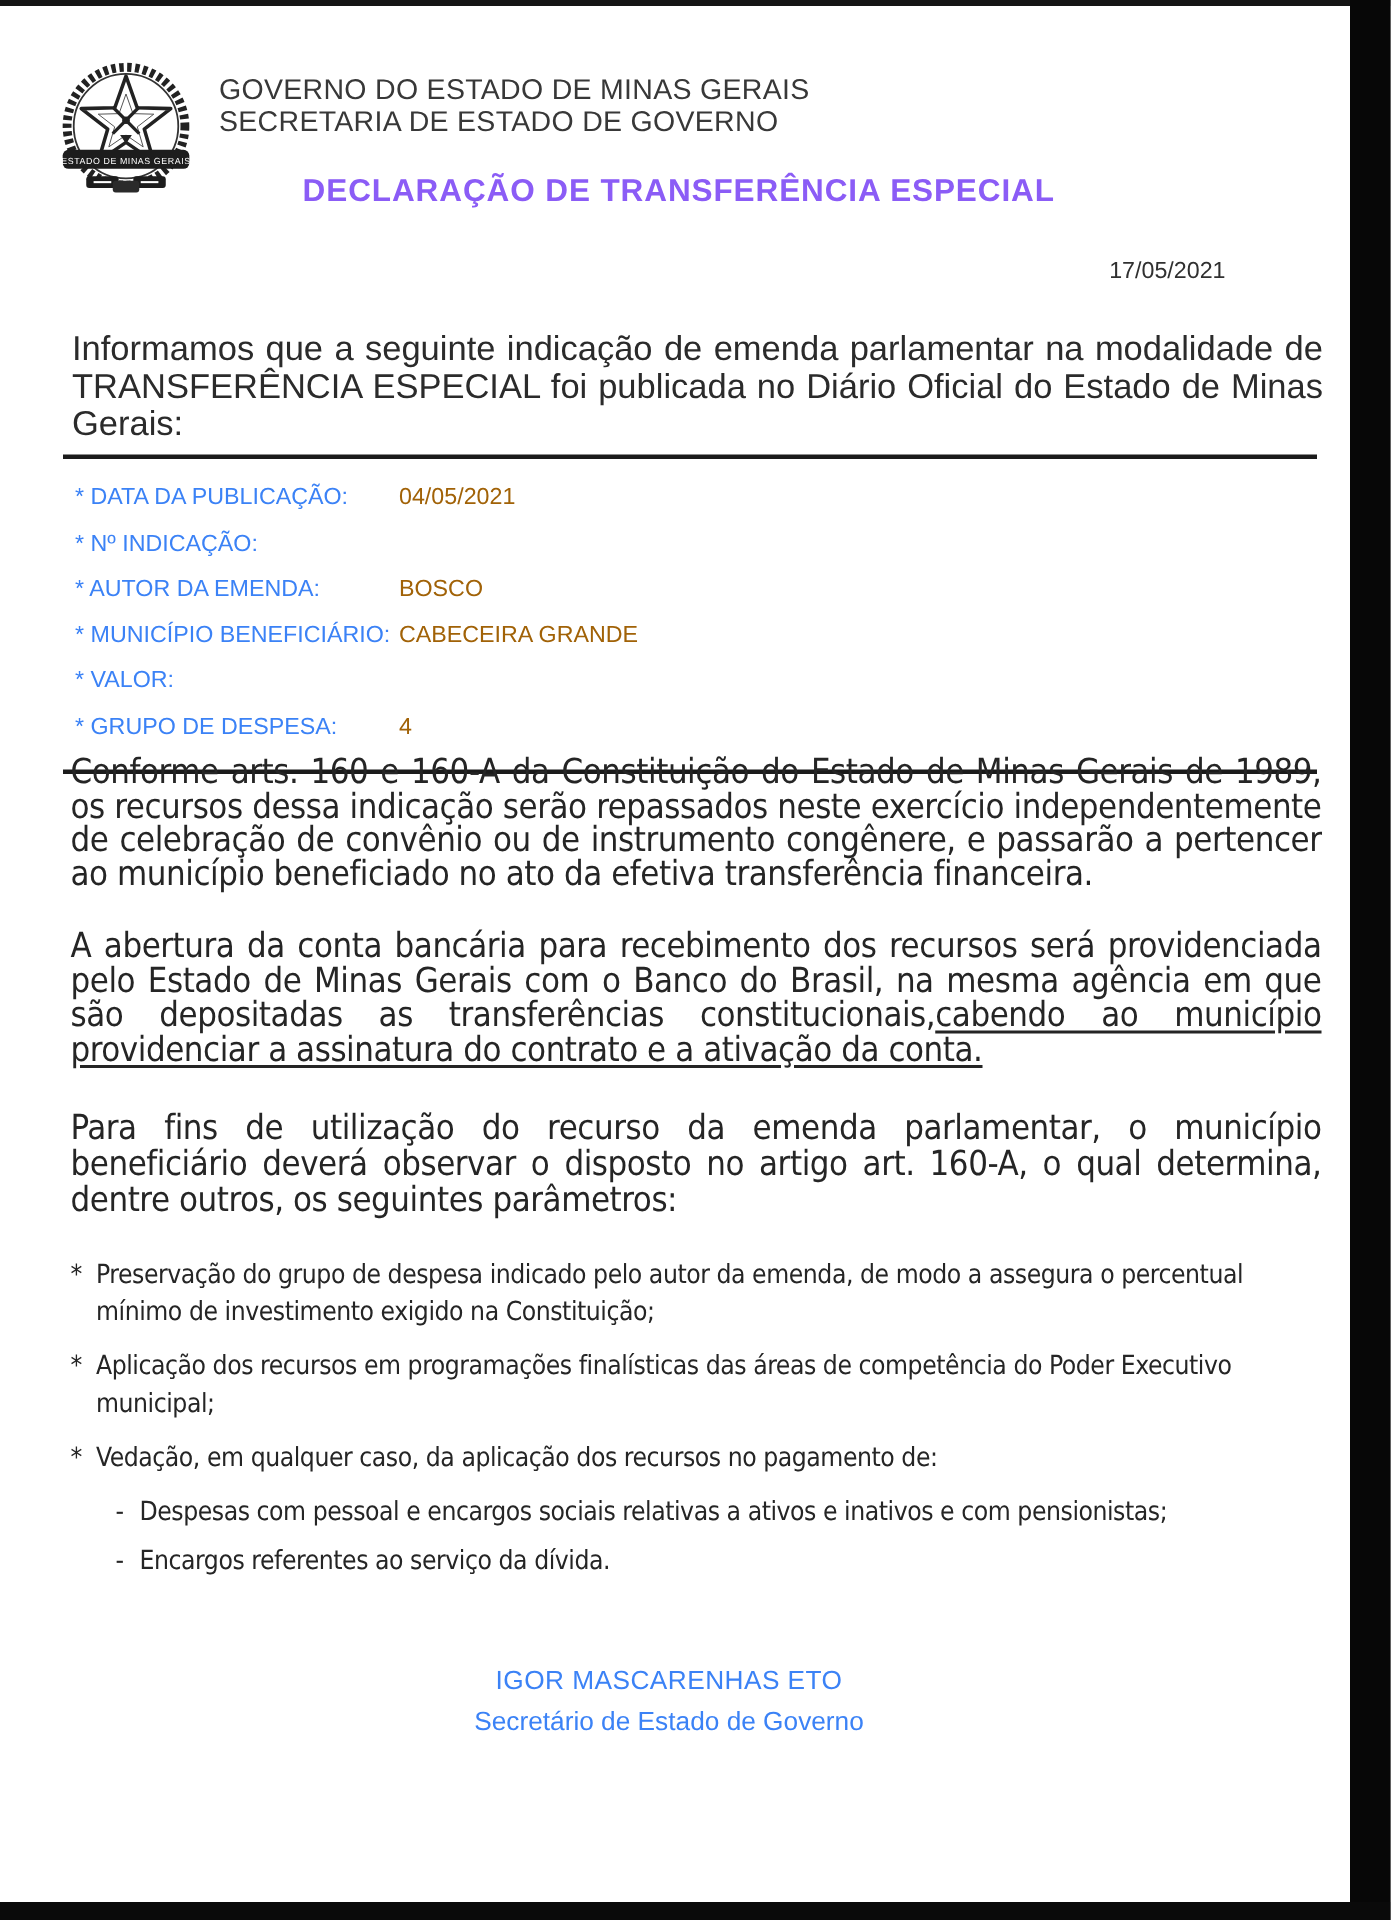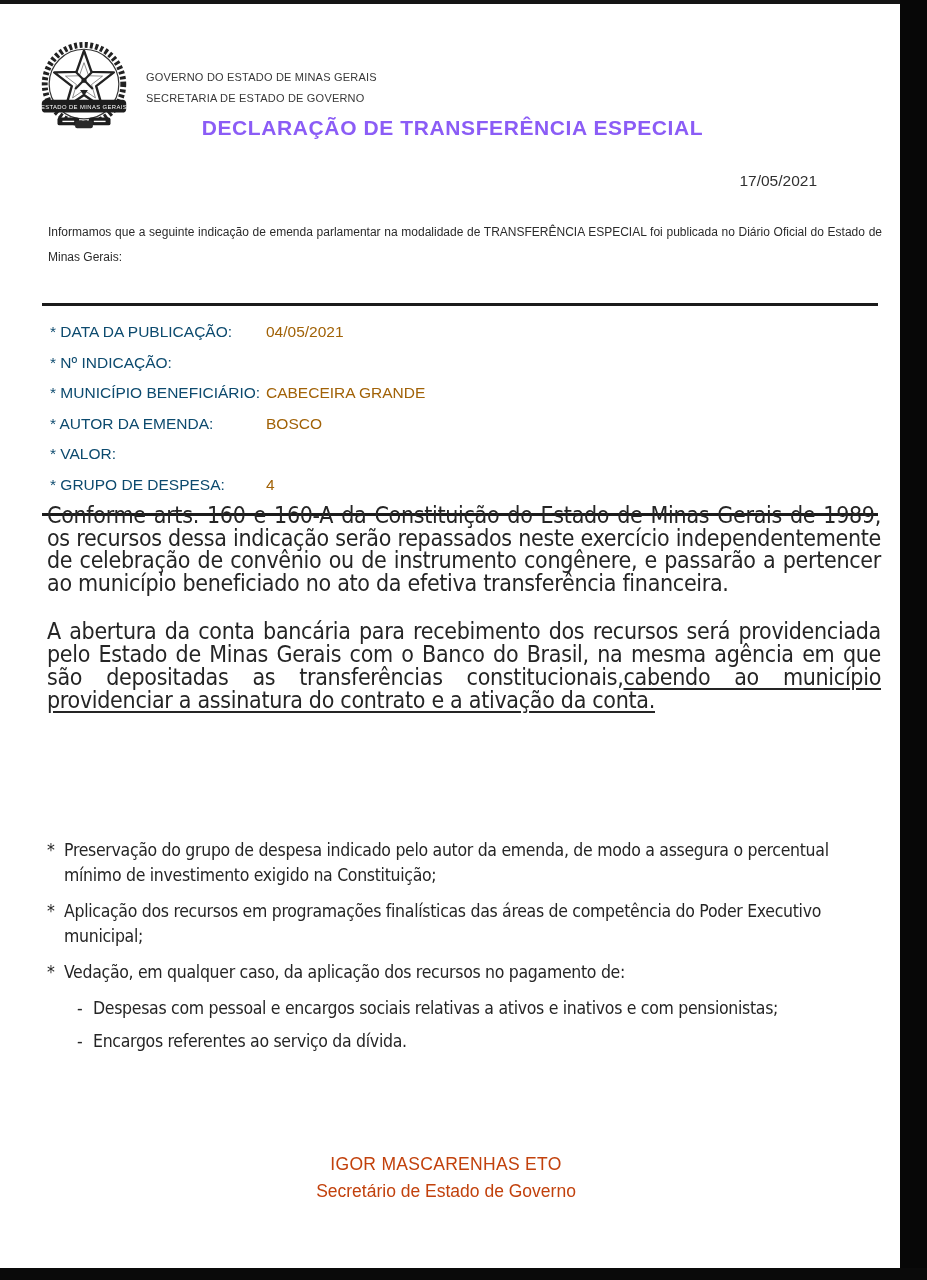--- a/index.html
+++ b/index.html
@@ -11,59 +11,59 @@
     font-family:"Liberation Sans", sans-serif;
     color:#2e2e2e;
   }
   
   .band-top{position:absolute;top:0;left:0;width:927px;height:4px;background:#151515;z-index:5;}
   .band-right{position:absolute;top:0;right:0;width:27px;height:1280px;background:#070707;z-index:5;}
   .band-bottom{position:absolute;bottom:0;left:0;width:927px;height:12px;background:#0a0a0a;z-index:5;}
 
   .logo{position:absolute;left:30px;top:38px;width:108px;height:104px;}
 
-  .org-block{position:absolute;left:146px;top:67px;font-size:11px;line-height:21px;letter-spacing:.2px;color:#383838;}
+  .org-block{position:absolute;left:146px;top:50px;font-size:19px;line-height:21px;letter-spacing:.2px;color:#383838;}
 
   .doc-title{
     position:absolute;left:0;top:116px;width:905px;
     text-align:center;font-size:21px;letter-spacing:.6px;
     color:#8b5cf6;font-weight:700;
   }
 
   .doc-date{position:absolute;top:172px;left:0;width:792px;text-align:right;font-size:15.5px;color:#303030;padding-left:25px;}
 
   .intro{
     position:absolute;left:48px;top:220px;width:834px;
-    font-size:12px;line-height:25px;text-align:justify;color:#2b2b2b;
+    font-size:23px;line-height:25px;text-align:justify;color:#2b2b2b;
   }
 
   .fieldbox{
     position:absolute;left:42px;top:303px;width:836px;
     border-top:3px solid #1b1b1b;border-bottom:3px solid #1b1b1b;
     padding:11px 0 13px 8px;box-sizing:border-box;
   }
   .frow{display:grid;grid-template-columns:216px 1fr;align-items:center;height:30.5px;}
-  .flabel{font-size:15.5px;color:#0c4a6e;}
+  .flabel{font-size:15.5px;color:#3b82f6;}
   .fvalue{font-size:15.5px;color:#a16207;}
 
   .cond{font-family:"DejaVu Sans", sans-serif;font-stretch:condensed;letter-spacing:-0.3px;}
 
   .para{position:absolute;left:47px;width:834px;text-align:justify;font-size:23px;color:#252525;}
   .p1{top:504px;line-height:22.5px;}
   .p2{top:620px;line-height:23px;}
   .p3{top:740px;line-height:24px;}
   .uline{text-decoration:underline;text-underline-offset:3px;}
 
   .bullets{position:absolute;left:47px;top:838px;width:822px;font-size:17.5px;color:#252525;}
   .bullet{display:flex;gap:9px;line-height:25px;margin-bottom:11px;}
   .bullet .marker{flex:0 0 auto;width:8px;}
   .bullet.sub{margin-left:30px;margin-bottom:8px;}
   .bullet.sub .marker{width:7px;}
 
-  .signature{position:absolute;left:0;top:1150px;width:892px;text-align:center;color:#c2410c;}
+  .signature{position:absolute;left:0;top:1106px;width:892px;text-align:center;color:#3b82f6;}
   .sig-name{font-size:17.5px;line-height:28px;letter-spacing:.3px;}
   .sig-role{font-size:17.5px;line-height:26px;}
 </style>
 </head>
 <body>
 
 <div class="canvas">
 
   <div class="band-top"></div>
   <div class="band-right"></div>
@@ -107,40 +107,41 @@
 
   <div class="fieldbox">
     <div class="frow">
       <span class="flabel">* DATA DA PUBLICAÇÃO:</span>
       <span class="fvalue">04/05/2021</span>
     </div>
     <div class="frow">
       <span class="flabel">* Nº INDICAÇÃO:</span>
     </div>
     <div class="frow">
+      <span class="flabel">* AUTOR DA EMENDA:</span>
+      <span class="fvalue">BOSCO</span>
+    </div>
+    <div class="frow">
       <span class="flabel">* MUNICÍPIO BENEFICIÁRIO:</span>
       <span class="fvalue">CABECEIRA GRANDE</span>
-    </div>
-    <div class="frow">
-      <span class="flabel">* AUTOR DA EMENDA:</span>
-      <span class="fvalue">BOSCO</span>
     </div>
     <div class="frow">
       <span class="flabel">* VALOR:</span>
     </div>
     <div class="frow">
       <span class="flabel">* GRUPO DE DESPESA:</span>
       <span class="fvalue">4</span>
     </div>
   </div>
 
   <div class="para p1 cond">Conforme arts. 160 e 160-A da Constituição do Estado de Minas Gerais de 1989, os recursos dessa indicação serão repassados neste exercício independentemente de celebração de convênio ou de instrumento congênere, e passarão a pertencer ao município beneficiado no ato da efetiva transferência financeira.</div>
 
   <div class="para p2 cond"><span>A abertura da conta bancária para recebimento dos recursos será providenciada pelo Estado de Minas Gerais com o Banco do Brasil, na mesma agência em que são depositadas as transferências constitucionais,</span><span class="uline">cabendo ao município providenciar a assinatura do contrato e a ativação da conta.</span></div>
 
+  <div class="para p3 cond">Para fins de utilização do recurso da emenda parlamentar, o município beneficiário deverá observar o disposto no artigo art. 160-A, o qual determina, dentre outros, os seguintes parâmetros:</div>
 
   <div class="bullets cond">
     <div class="bullet">
       <span class="marker">*</span>
       <span>Preservação do grupo de despesa indicado pelo autor da emenda, de modo a assegura o percentual mínimo de investimento exigido na Constituição;</span>
     </div>
     <div class="bullet">
       <span class="marker">*</span>
       <span>Aplicação dos recursos em programações finalísticas das áreas de competência do Poder Executivo municipal;</span>
     </div>

